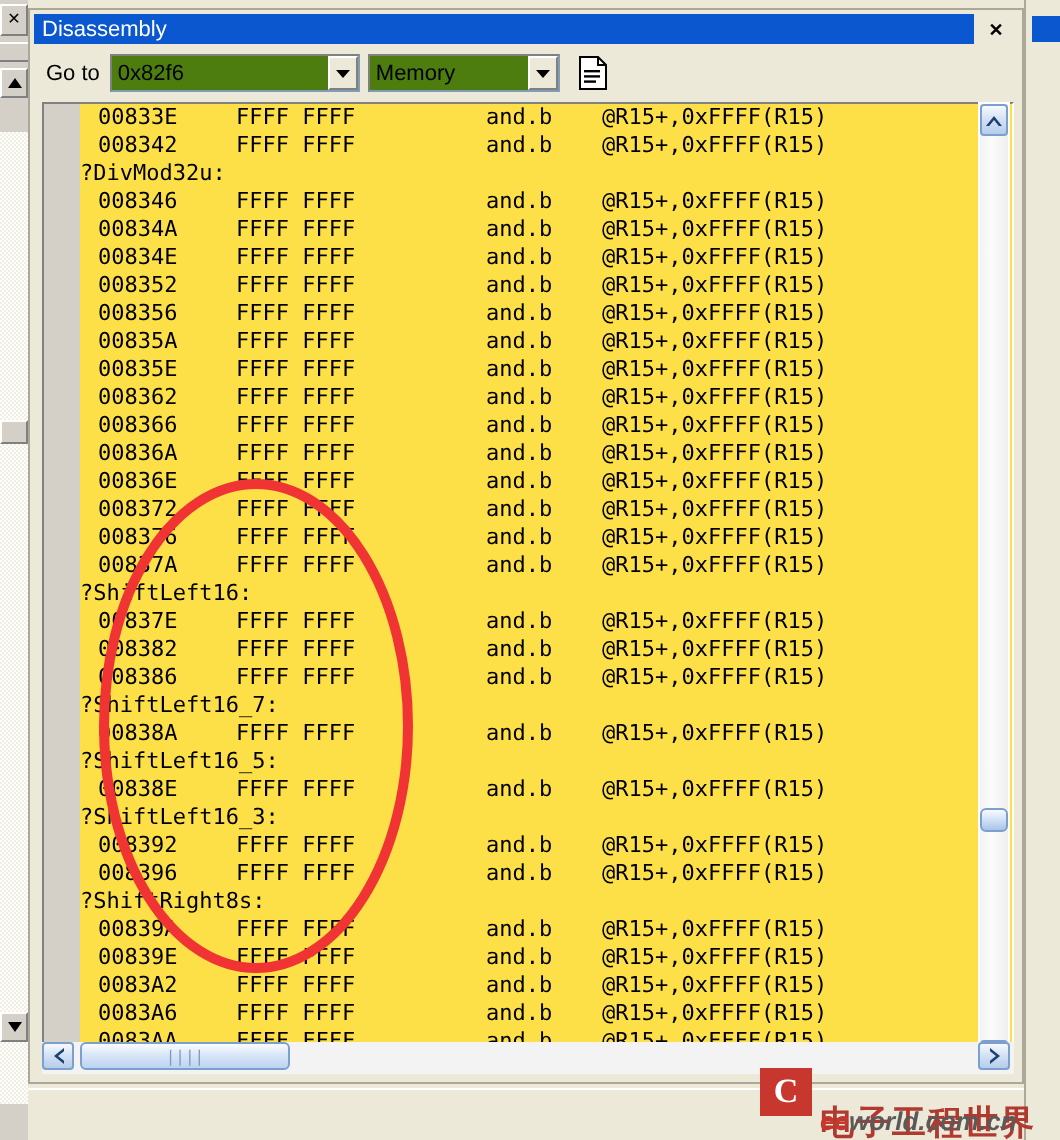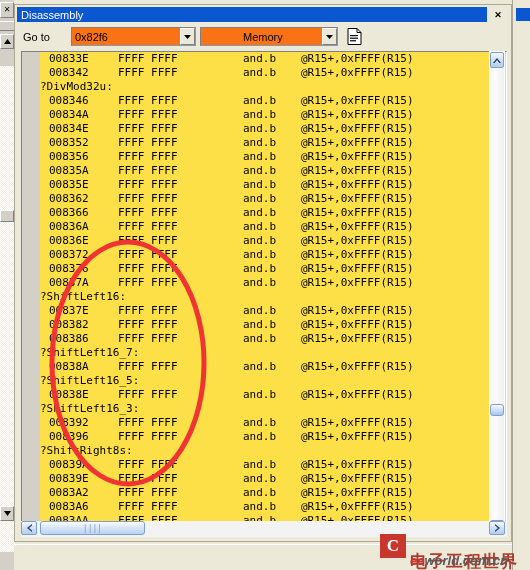--- a/index.html
+++ b/index.html
@@ -101,25 +101,25 @@
     font-size: 9px; font-weight: bold; color: #000;
   }
 
   
   #toolbar {
     position: absolute; left: 2px; top: 19px; right: 2px; height: 25px;
     background: #ece9d8;
     display: flex; align-items: center;
     padding-left: 6px;
   }
-  #goto-label { font-size: 11px; margin-right: 21px; text-align: right; }
+  #goto-label { font-size: 11px; margin-right: 5px; text-align: right; }
 
   .combo {
     height: 19px;
-    background: #f97316;
+    background: #4d7c0f;
     border: 1px solid #7f9db9;
     border-top-color: #808080;
     border-left-color: #808080;
     box-sizing: border-box;
     display: flex; align-items: center;
     position: relative;
   }
   .combo .combo-value {
     padding-left: 3px; font-size: 11px; flex: 1;
     white-space: nowrap; overflow: hidden;
@@ -130,21 +130,21 @@
     border-left: 1px solid #ffffff;
     border-top: 1px solid #ffffff;
     border-right: 1px solid #808080;
     border-bottom: 1px solid #808080;
     box-sizing: border-box;
     display: flex; align-items: center; justify-content: center;
     margin-right: 0px;
   }
   .combo .combo-arrow svg { display: block; }
   #goto-combo { width: 125px; margin-right: 4px; }
-  #view-combo { width: 138px; margin-right: 6px; text-align: center; }
+  #view-combo { width: 96px; margin-right: 6px; }
 
   #doc-icon-button {
     width: 21px; height: 21px;
     background: #ece9d8;
     display: flex; align-items: center; justify-content: center;
     border: 1px solid #ece9d8;
     box-sizing: border-box;
   }
 
   

